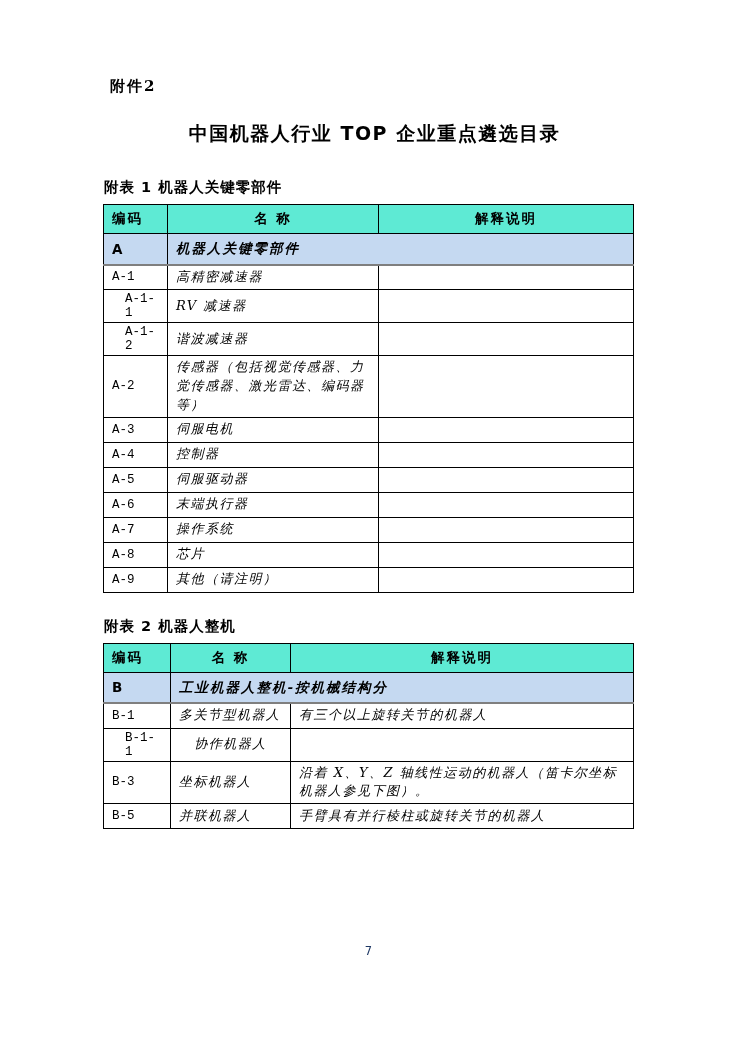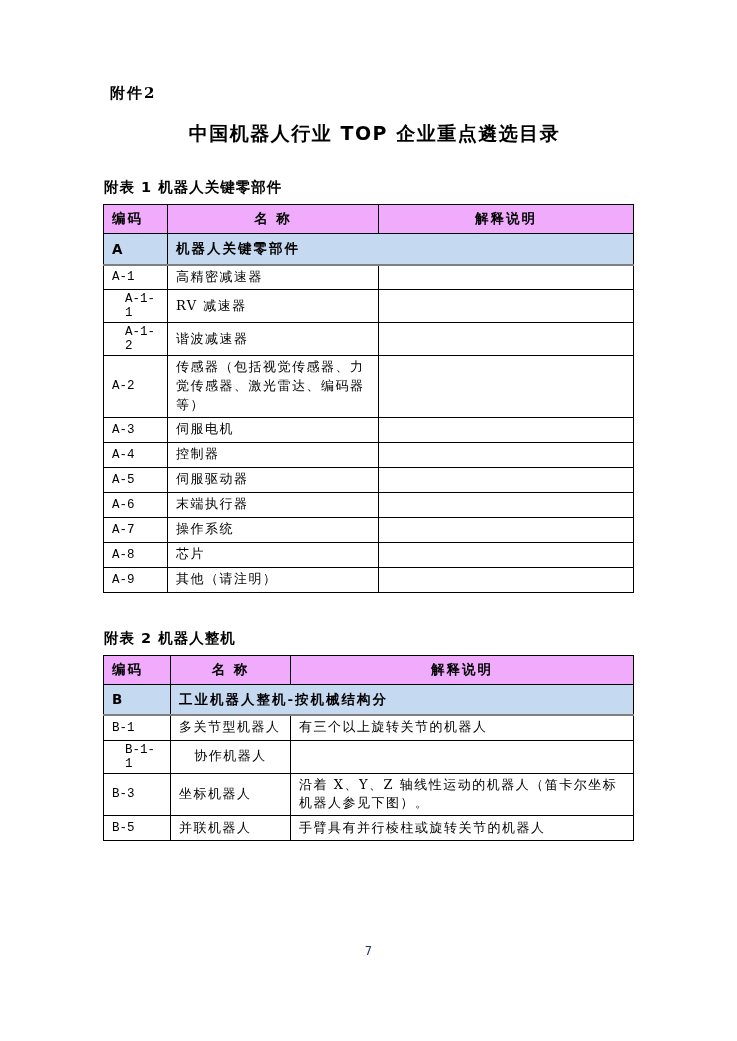--- a/index.html
+++ b/index.html
@@ -2,61 +2,61 @@
 <html><head>
 <meta charset="utf-8">
 <style>
   html,body{margin:0;padding:0;background:#e8e8e8;}
   .page{
     width:737px;height:1041px;position:relative;background:#ffffff;
     font-family:"DejaVu Sans","Liberation Sans",sans-serif;color:#000;
     overflow:hidden;margin:0 auto;box-sizing:border-box;
   }
   .attachment{
-    position:absolute;left:110px;top:84px;
+    position:absolute;left:110px;top:77px;
     font-size:15px;font-weight:700;letter-spacing:2px;
     font-family:"DejaVu Serif","Liberation Serif",serif;
   }
   .doc-title{
     position:absolute;left:0;right:0;top:121px;text-align:center;
     font-size:19px;font-weight:700;letter-spacing:1.5px;margin:0;padding-left:12px;
   }
   .content{position:absolute;left:103px;top:178px;width:530px;}
   .caption{
     font-size:14.5px;font-weight:600;letter-spacing:1px;margin:0 0 7px 1px;
   }
-  .caption.second{margin-top:36px;}
+  .caption.second{margin-top:24px;}
   table.t{
     border-collapse:collapse;width:530px;table-layout:fixed;
     border:1.5px solid #000;margin-bottom:4px;
   }
   .t th,.t td{
     border:1px solid #000;padding:2px 8px;vertical-align:middle;
     font-size:13px;overflow:hidden;box-sizing:border-box;
   }
   .t thead th{
-    background:#f0abfc;height:29px;font-weight:700;font-size:13.5px;
+    background:#5eead4;height:29px;font-weight:700;font-size:13.5px;
     letter-spacing:2px;text-align:center;
   }
   .t thead th.code-h{text-align:left;}
   .t1 col.c1{width:64px;}  .t1 col.c2{width:211px;} .t1 col.c3{width:255px;}
   .t2 col.c1{width:67px;}  .t2 col.c2{width:120px;} .t2 col.c3{width:343px;}
   tr.section-row td{
     background:#c5d9f1;font-weight:700;height:31px;font-size:13.5px;
     letter-spacing:2px;border-bottom:2.5px solid #7f7f7f;
   }
   tr.data-row td{height:25px;}
   td.code{
     font-family:"Liberation Mono","DejaVu Sans Mono",monospace;
     font-size:12.5px;letter-spacing:0;
   }
   td.code.sub{padding-left:21px;}
   td.name,td.desc{
     font-family:"DejaVu Serif","Liberation Serif",serif;
-    letter-spacing:1.5px;line-height:1.45;
+    letter-spacing:1.5px;line-height:1.45;font-style:italic;
   }
   td.name.centered{text-align:center;}
   tr.section-row td.code{
     font-family:"DejaVu Sans","Liberation Sans",sans-serif;font-size:13.5px;
   }
   .pagenum{
     position:absolute;left:0;right:0;top:944px;text-align:center;
     font-size:11.5px;color:#1f3864;font-family:"DejaVu Sans",sans-serif;
   }
 </style>

